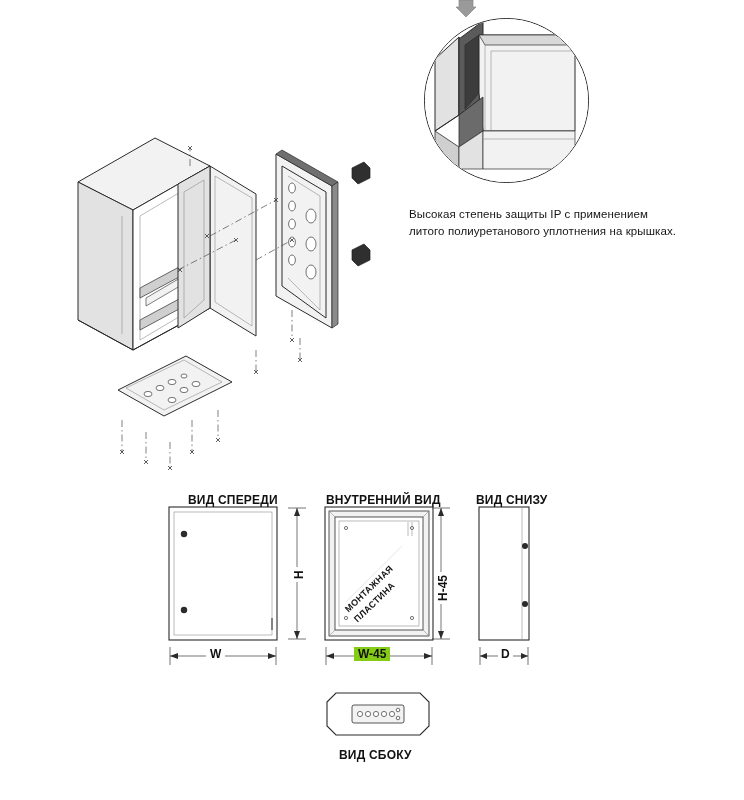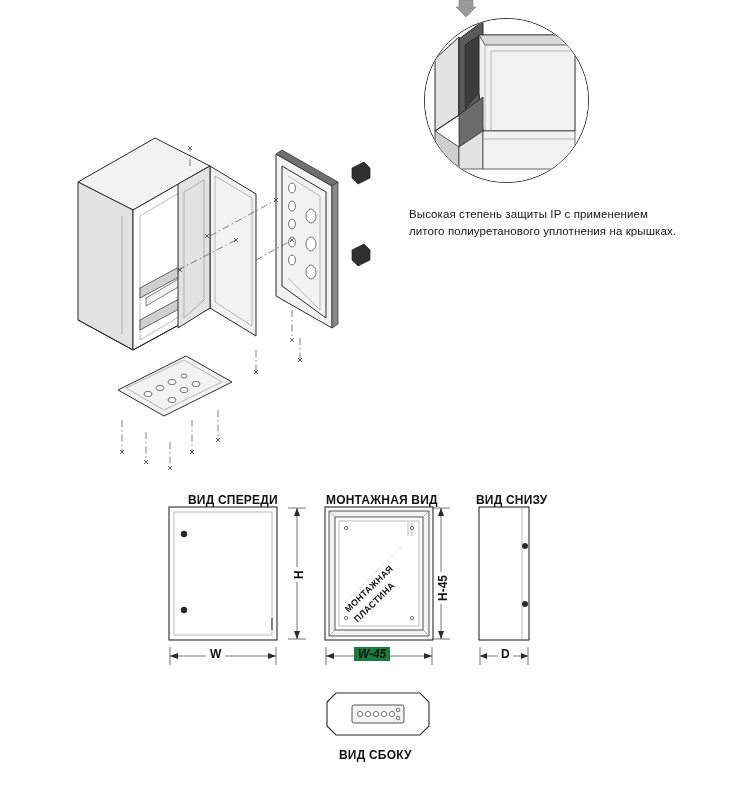--- a/index.html
+++ b/index.html
@@ -240,21 +240,21 @@
 
   <svg style="position:absolute;left:284px;top:506px;" width="26" height="135" viewBox="0 0 26 135">
     <path d="M4,2 L22,2" class="ln-thin"></path>
     <path d="M4,133 L22,133" class="ln-thin"></path>
     <path d="M13,2 L13,133" class="ln-thin"></path>
     <polygon points="13,2 10,10 16,10" fill="#2b2b2b"></polygon>
     <polygon points="13,133 10,125 16,125" fill="#2b2b2b"></polygon>
   </svg>
   <div class="dim-label vert" style="left:290px; top:582px; background:#fff; padding:2px 3px;">H</div>
 
-  <div class="view-label" style="left:326px; top:493px;">МОНТАЖНАЯ ВИД</div>
+  <div class="view-label" style="left:326px; top:493px;">ВНУТРЕННИЙ ВИД</div>
   <svg style="position:absolute;left:324px;top:506px;" width="110" height="135" viewBox="0 0 110 135">
     <rect x="1" y="1" width="108" height="133" class="fill-w" stroke="#2b2b2b" stroke-width="1.1"></rect>
     <rect x="5" y="5" width="100" height="125" class="fill-lt" stroke="#2b2b2b" stroke-width="0.8"></rect>
     <rect x="11" y="11" width="88" height="113" class="fill-w" stroke="#2b2b2b" stroke-width="0.8"></rect>
     <rect x="15" y="15" width="80" height="105" class="ln-light"></rect>
 
     <g class="ln-light">
       <path d="M5,5 L11,11"></path>
       <path d="M105,5 L99,11"></path>
       <path d="M5,130 L11,124"></path>
@@ -279,21 +279,21 @@
   <div class="plate-label" style="left:343px; top:607px; transform:rotate(-44deg); transform-origin:left top;">МОНТАЖНАЯ</div>
   <div class="plate-label" style="left:352px; top:617px; transform:rotate(-44deg); transform-origin:left top;">ПЛАСТИНА</div>
 
   <svg style="position:absolute;left:324px;top:643px;" width="110" height="26" viewBox="0 0 110 26">
     <path d="M2,4 L2,22" class="ln-thin"></path>
     <path d="M108,4 L108,22" class="ln-thin"></path>
     <path d="M2,13 L108,13" class="ln-thin"></path>
     <polygon points="2,13 10,10 10,16" fill="#2b2b2b"></polygon>
     <polygon points="108,13 100,10 100,16" fill="#2b2b2b"></polygon>
   </svg>
-  <div class="dim-label" style="left:354px; top:647px; background:#15803d; padding:0 4px;font-style:italic;">W-45</div>
+  <div class="dim-label" style="left:354px; top:647px; background:#84cc16; padding:0 4px;">W-45</div>
 
   <svg style="position:absolute;left:428px;top:506px;" width="26" height="135" viewBox="0 0 26 135">
     <path d="M4,2 L22,2" class="ln-thin"></path>
     <path d="M4,133 L22,133" class="ln-thin"></path>
     <path d="M13,2 L13,133" class="ln-thin"></path>
     <polygon points="13,2 10,10 16,10" fill="#2b2b2b"></polygon>
     <polygon points="13,133 10,125 16,125" fill="#2b2b2b"></polygon>
   </svg>
   <div class="dim-label vert" style="left:434px; top:604px; background:#fff; padding:2px 3px;">H-45</div>
 

